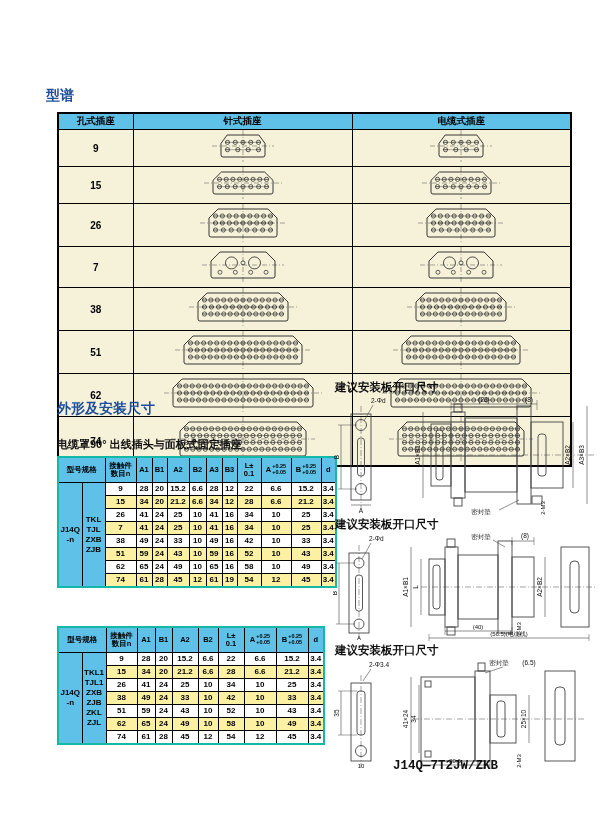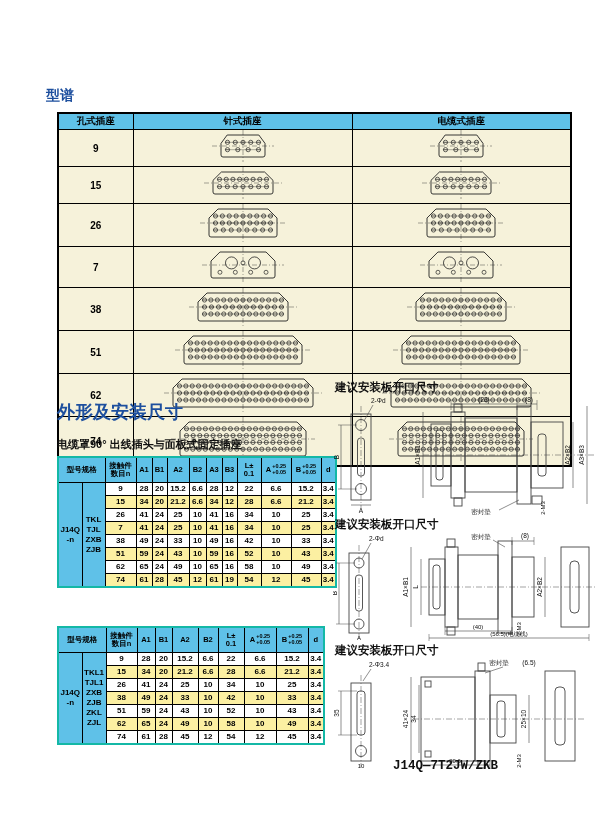--- a/index.html
+++ b/index.html
@@ -1313,21 +1313,21 @@
               <line x1="104.84444444444445" y1="27.2" x2="109.04444444444444" y2="27.2" stroke="#222" stroke-width="0.5"></line>
               <circle cx="113.22222222222221" cy="27.2" r="2.1" fill="none" stroke="#222" stroke-width="0.7"></circle>
               <line x1="111.12222222222222" y1="27.2" x2="115.32222222222221" y2="27.2" stroke="#222" stroke-width="0.5"></line>
               <circle cx="119.5" cy="27.2" r="2.1" fill="none" stroke="#222" stroke-width="0.7"></circle>
               <line x1="117.4" y1="27.2" x2="121.6" y2="27.2" stroke="#222" stroke-width="0.5"></line>
             </svg></td>
         </tr>
       </tbody>
   </table>
 
-  <div class="h-blue" style="left:57px;top:400px;font-size:18px;">外形及安装尺寸</div>
+  <div class="h-blue" style="left:57px;top:400px;font-size:14px;">外形及安装尺寸</div>
 
   <div class="h-sub" style="left:57px;top:437px;">电缆罩90° 出线插头与面板式固定插座</div>
   <table class="dim-table" style="left:57px;top:456px;">
       <colgroup>
         <col style="width: 24px;">
         <col style="width: 23px;">
         <col style="width: 31px;">
         <col style="width: 16px;">
         <col style="width: 15px;">
         <col style="width: 22px;">

